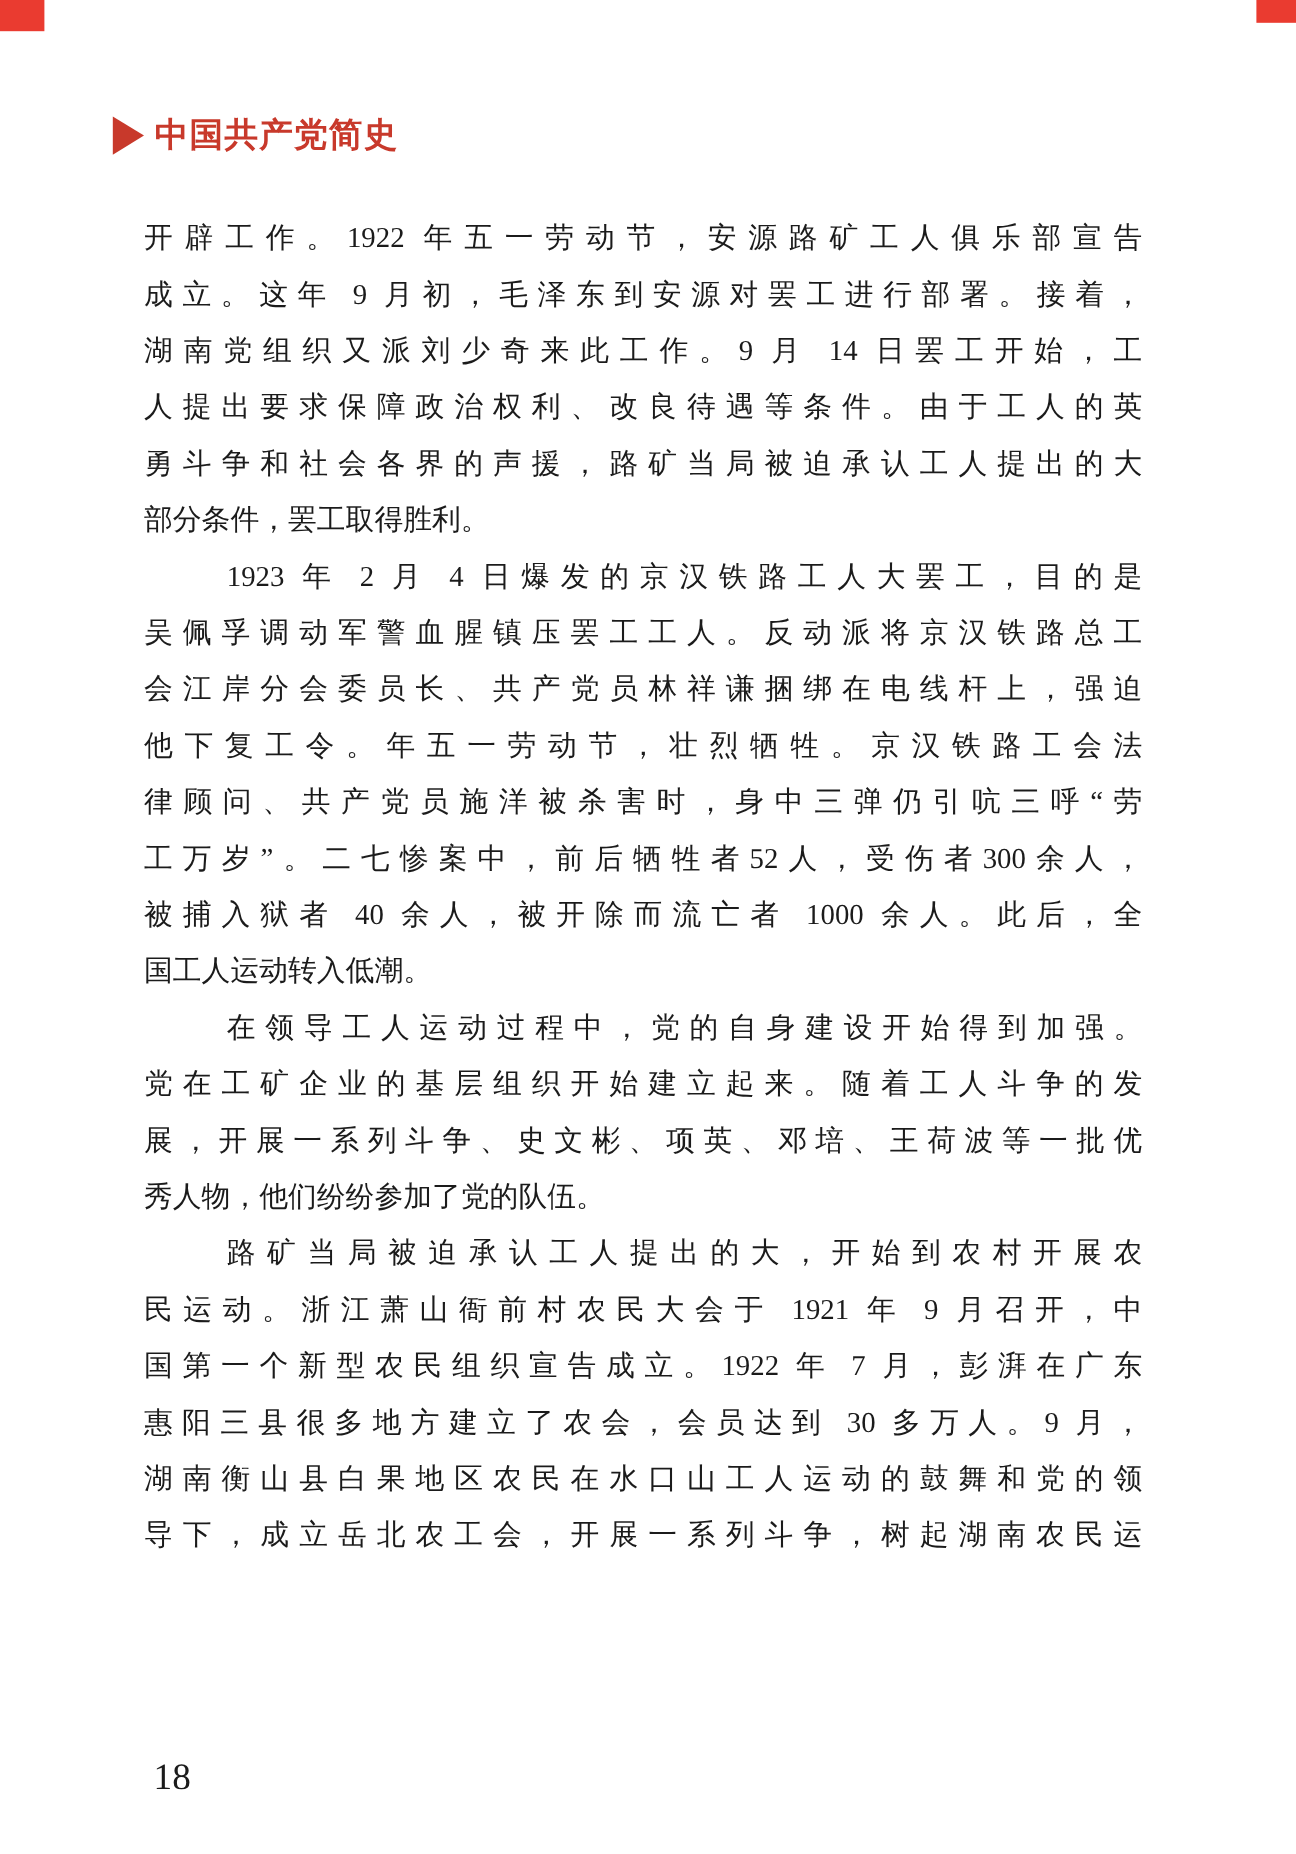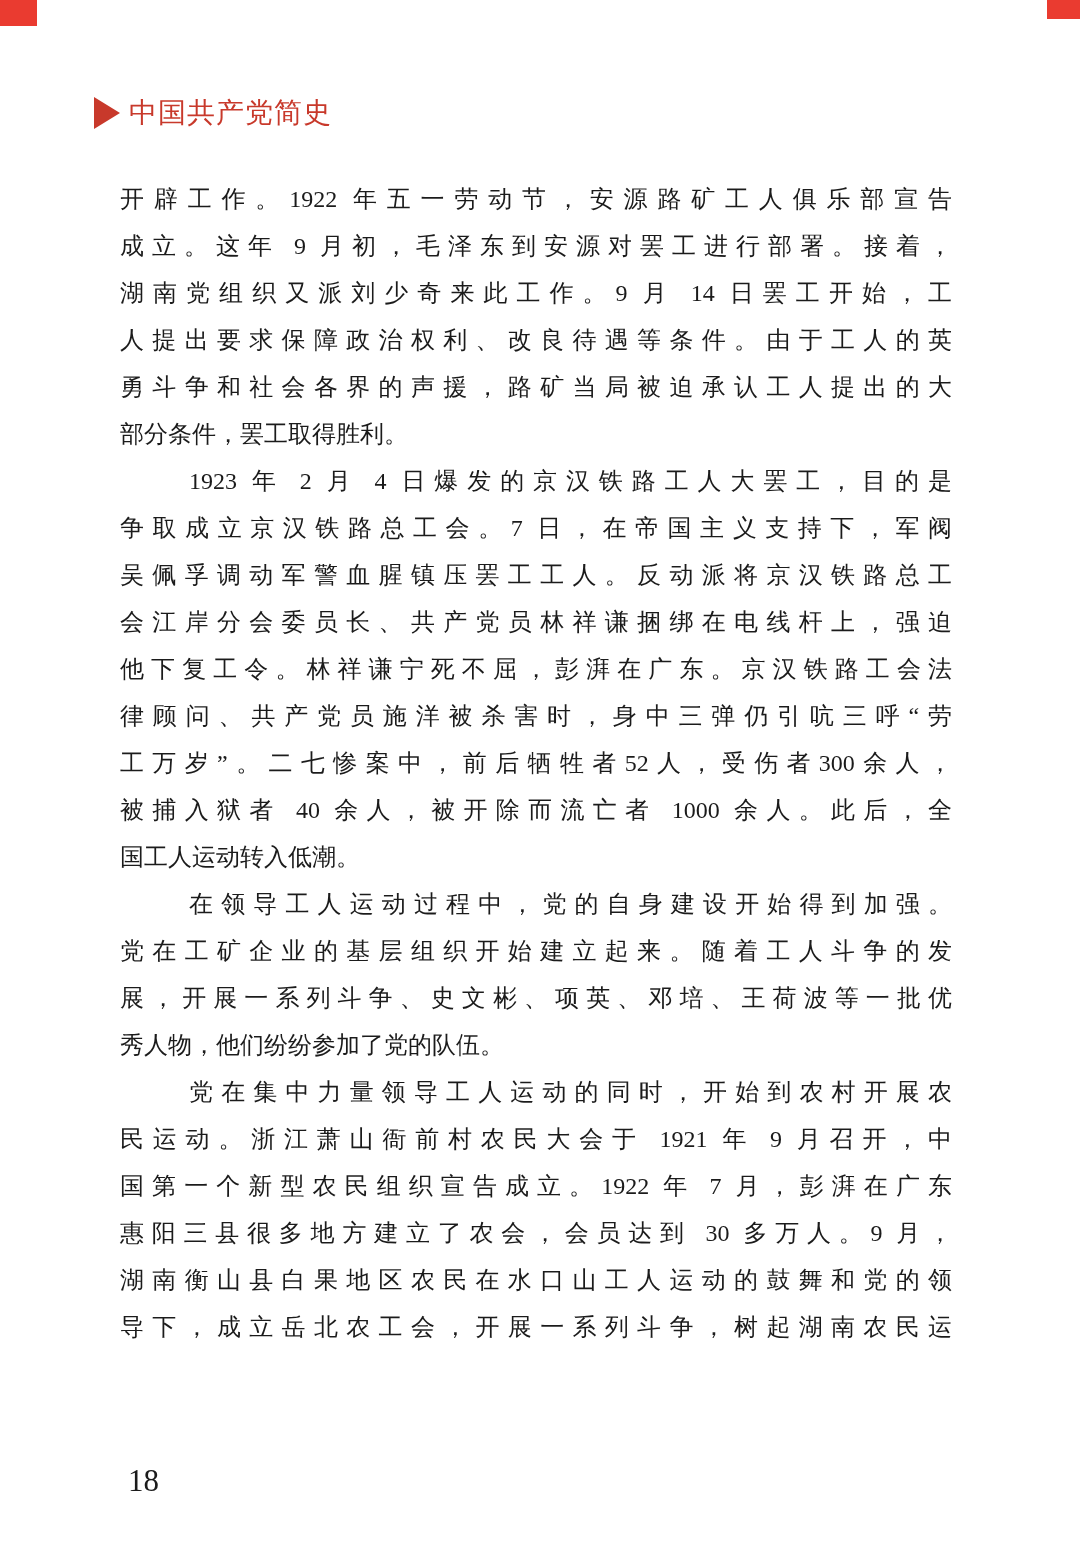--- a/index.html
+++ b/index.html
@@ -26,21 +26,21 @@
     color:var(--accent);
   }
   .tri{
     width:0;height:0;
     border-left:26px solid var(--accent);
     border-top:16px solid transparent;
     border-bottom:16px solid transparent;
   }
   .htitle{
     font-family:"Liberation Sans","DejaVu Sans",sans-serif;
-    font-weight:normal;font-size:28px;letter-spacing:1px;
+    font-weight:bold;font-size:28px;letter-spacing:1px;
     line-height:32px;
   }
   .body-text{
     position:absolute;left:120px;top:176px;width:832px;
     color:var(--ink);
     font-size:24px;
   }
   .line{
     box-sizing:border-box;
     width:100%;height:47px;line-height:47px;
@@ -71,35 +71,34 @@
 
   <div class="body-text">
     <p class="line">开辟工作。1922 年五一劳动节，安源路矿工人俱乐部宣告</p>
     <p class="line">成立。这年 9 月初，毛泽东到安源对罢工进行部署。接着，</p>
     <p class="line">湖南党组织又派刘少奇来此工作。9 月 14 日罢工开始，工</p>
     <p class="line">人提出要求保障政治权利、改良待遇等条件。由于工人的英</p>
     <p class="line">勇斗争和社会各界的声援，路矿当局被迫承认工人提出的大</p>
     <p class="line plast">部分条件，罢工取得胜利。</p>
 
     <p class="line first">1923 年 2 月 4 日爆发的京汉铁路工人大罢工，目的是</p>
-    <p class="line">争取成立京汉铁路总工会。7 日，在帝国主义支持下，军阀</p>
     <p class="line">吴佩孚调动军警血腥镇压罢工工人。反动派将京汉铁路总工</p>
     <p class="line">会江岸分会委员长、共产党员林祥谦捆绑在电线杆上，强迫</p>
-    <p class="line">他下复工令。林祥谦宁死不屈，彭湃在广东。京汉铁路工会法</p>
+    <p class="line">他下复工令。年五一劳动节，壮烈牺牲。京汉铁路工会法</p>
     <p class="line">律顾问、共产党员施洋被杀害时，身中三弹仍引吭三呼“劳</p>
     <p class="line">工万岁”。二七惨案中，前后牺牲者52人，受伤者300余人，</p>
     <p class="line">被捕入狱者 40 余人，被开除而流亡者 1000 余人。此后，全</p>
     <p class="line plast">国工人运动转入低潮。</p>
 
     <p class="line first">在领导工人运动过程中，党的自身建设开始得到加强。</p>
     <p class="line">党在工矿企业的基层组织开始建立起来。随着工人斗争的发</p>
     <p class="line">展，开展一系列斗争、史文彬、项英、邓培、王荷波等一批优</p>
     <p class="line plast">秀人物，他们纷纷参加了党的队伍。</p>
 
-    <p class="line first">党在集中力量领导工人运动的同时，开始到农村开展农</p>
+    <p class="line first">路矿当局被迫承认工人提出的大，开始到农村开展农</p>
     <p class="line">民运动。浙江萧山衙前村农民大会于 1921 年 9 月召开，中</p>
     <p class="line">国第一个新型农民组织宣告成立。1922 年 7 月，彭湃在广东</p>
     <p class="line">惠阳三县很多地方建立了农会，会员达到 30 多万人。9 月，</p>
     <p class="line">湖南衡山县白果地区农民在水口山工人运动的鼓舞和党的领</p>
     <p class="line">导下，成立岳北农工会，开展一系列斗争，树起湖南农民运</p>
   </div>
 
   <div class="page-number">18</div>
 
 </div>

